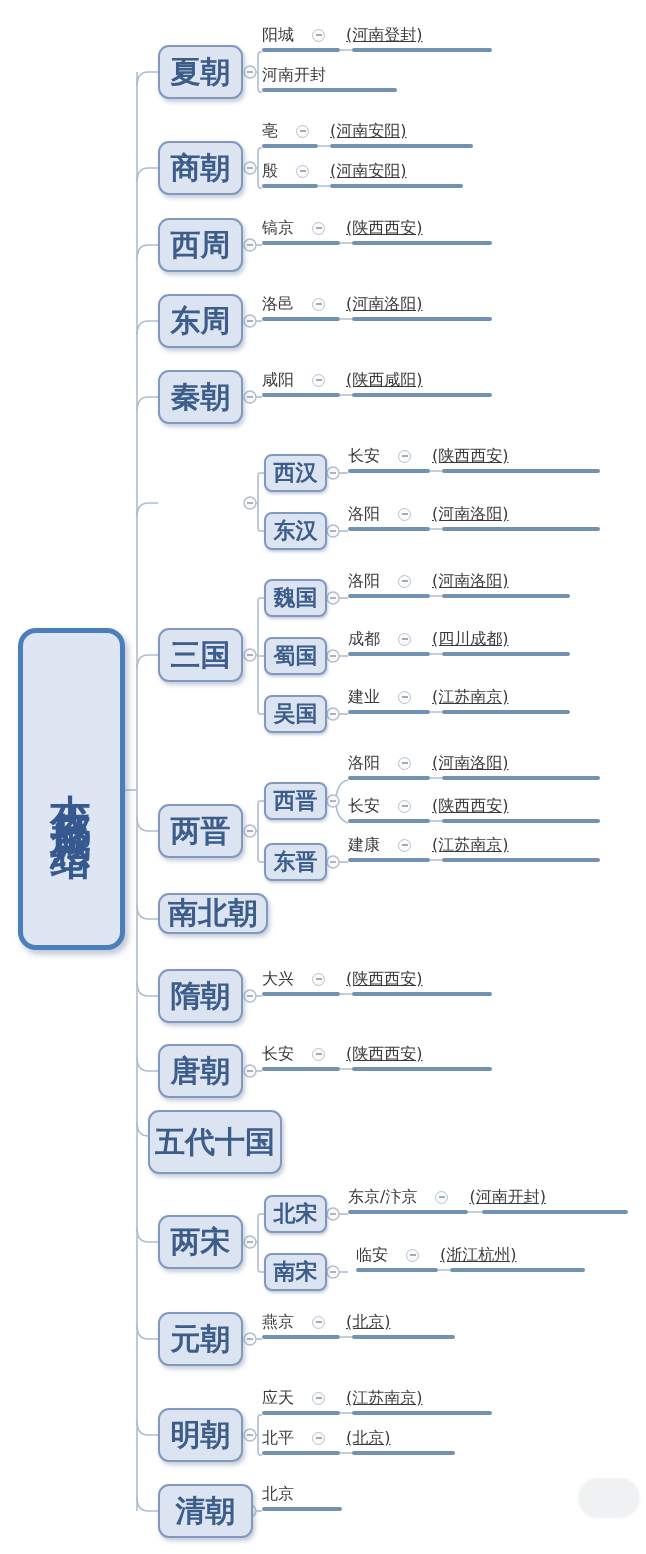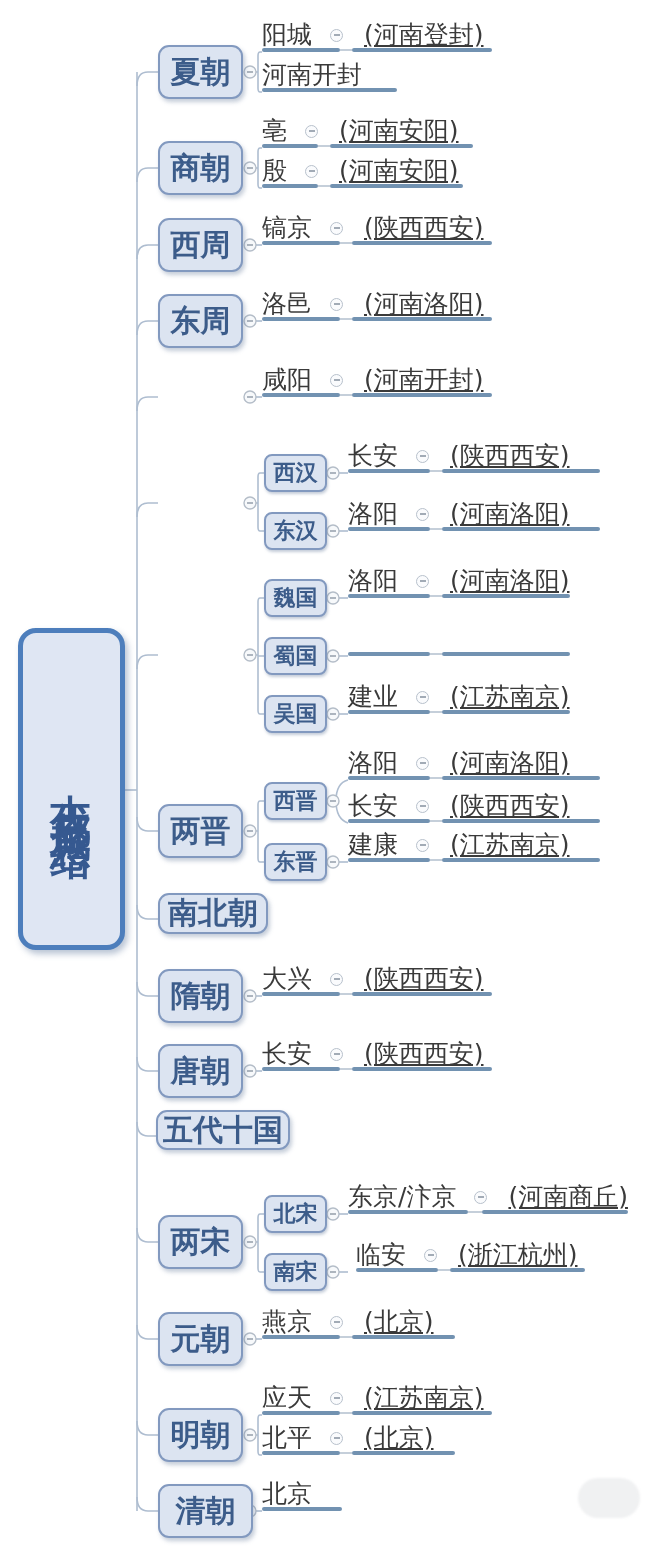--- a/index.html
+++ b/index.html
@@ -30,21 +30,21 @@
   }
   .sub {
     position:absolute; box-sizing:border-box; left:264px; width:63px; height:38px;
     background:#dce4f1; border:2px solid #8299bf; border-radius:8px;
     box-shadow:1px 2px 3px rgba(110,130,160,.4);
     display:flex; align-items:center; justify-content:center;
     font-size:22px; font-weight:bold; color:#3c5c8a; white-space:nowrap;
   }
   .leaf { position:absolute; height:30px; white-space:nowrap; }
   .lt { display:flex; align-items:center; height:26px; }
-  .cap, .loc { font-size:25px; color:#3a3a3a; line-height:26px; }
+  .cap, .loc { font-size:16px; color:#3a3a3a; line-height:26px; }
   .loc { margin-left:21px;text-decoration:underline; }
   .dot {
     margin-left:18px; width:13px; height:13px; box-sizing:border-box;
     border:1.5px solid #b8c1cc; border-radius:50%; background:#fafbfd;
     position:relative; flex:0 0 auto;
   }
   .dot::after {
     content:""; position:absolute; left:2.5px; right:2.5px; top:50%;
     height:1.5px; margin-top:-1px; background:#a2abb6;
   }
@@ -201,25 +201,27 @@
         <line class="togdash" x1="330" y1="1272" x2="336" y2="1272"></line>
       </g>
   </svg>
 
   <div class="rootnode">古代都城总结</div>
 
   <div class="dyn" style="left:158px;top:45px;width:85px">夏朝</div>
   <div class="dyn" style="left:158px;top:141px;width:85px">商朝</div>
   <div class="dyn" style="left:158px;top:218px;width:85px">西周</div>
   <div class="dyn" style="left:158px;top:294px;width:85px">东周</div>
+  <div class="dyn" style="left:158px;top:370px;width:85px">秦朝</div>
+  <div class="dyn" style="left:158px;top:628px;width:85px">三国</div>
   <div class="dyn" style="left:158px;top:804px;width:85px">两晋</div>
   <div class="dyn" style="left:158px;top:893px;width:110px;height:41px">南北朝</div>
   <div class="dyn" style="left:158px;top:969px;width:85px">隋朝</div>
   <div class="dyn" style="left:158px;top:1044px;width:85px">唐朝</div>
-  <div class="dyn" style="left:156px;top:1110px;width:134px;height:40px">五代十国</div>
+  <div class="dyn" style="left:148px;top:1110px;width:134px;height:64px">五代十国</div>
   <div class="dyn" style="left:158px;top:1215px;width:85px">两宋</div>
   <div class="dyn" style="left:158px;top:1312px;width:85px">元朝</div>
   <div class="dyn" style="left:158px;top:1408px;width:85px">明朝</div>
   <div class="dyn" style="left:158px;top:1484px;width:95px">清朝</div>
 
   <div class="sub" style="top:454px">西汉</div>
   <div class="sub" style="top:512px">东汉</div>
   <div class="sub" style="top:579px">魏国</div>
   <div class="sub" style="top:637px">蜀国</div>
   <div class="sub" style="top:695px">吴国</div>
@@ -281,163 +283,168 @@
         <span class="loc">(河南洛阳)</span>
       </div>
     <i class="seg" style="left:0;width:78px"></i>
       <i class="conn" style="left:78px;width:12px"></i>
       <i class="seg" style="left:90px;width:140px"></i>
   </div>
   <div class="leaf" style="left:262px;top:367px">
     <div class="lt">
         <span class="cap">咸阳</span>
         <span class="dot"></span>
+        <span class="loc">(陕西咸阳)</span>
+      </div>
+    <i class="seg" style="left:0;width:78px"></i>
+      <i class="conn" style="left:78px;width:12px"></i>
+      <i class="seg" style="left:90px;width:140px"></i>
+  </div>
+  <div class="leaf" style="left:262px;top:966px">
+    <div class="lt">
+        <span class="cap">大兴</span>
+        <span class="dot"></span>
+        <span class="loc">(陕西西安)</span>
+      </div>
+    <i class="seg" style="left:0;width:78px"></i>
+      <i class="conn" style="left:78px;width:12px"></i>
+      <i class="seg" style="left:90px;width:140px"></i>
+  </div>
+  <div class="leaf" style="left:262px;top:1041px">
+    <div class="lt">
+        <span class="cap">长安</span>
+        <span class="dot"></span>
+        <span class="loc">(陕西西安)</span>
+      </div>
+    <i class="seg" style="left:0;width:78px"></i>
+      <i class="conn" style="left:78px;width:12px"></i>
+      <i class="seg" style="left:90px;width:140px"></i>
+  </div>
+  <div class="leaf" style="left:262px;top:1309px">
+    <div class="lt">
+        <span class="cap">燕京</span>
+        <span class="dot"></span>
+        <span class="loc">(北京)</span>
+      </div>
+    <i class="seg" style="left:0;width:78px"></i>
+      <i class="conn" style="left:78px;width:12px"></i>
+      <i class="seg" style="left:90px;width:103px"></i>
+  </div>
+  <div class="leaf" style="left:262px;top:1385px">
+    <div class="lt">
+        <span class="cap">应天</span>
+        <span class="dot"></span>
+        <span class="loc">(江苏南京)</span>
+      </div>
+    <i class="seg" style="left:0;width:78px"></i>
+      <i class="conn" style="left:78px;width:12px"></i>
+      <i class="seg" style="left:90px;width:140px"></i>
+  </div>
+  <div class="leaf" style="left:262px;top:1425px">
+    <div class="lt">
+        <span class="cap">北平</span>
+        <span class="dot"></span>
+        <span class="loc">(北京)</span>
+      </div>
+    <i class="seg" style="left:0;width:78px"></i>
+      <i class="conn" style="left:78px;width:12px"></i>
+      <i class="seg" style="left:90px;width:103px"></i>
+  </div>
+  <div class="leaf" style="left:262px;top:1481px">
+    <div class="lt">
+        <span class="cap">北京</span>
+      </div>
+    <i class="seg" style="left:0;width:80px"></i>
+  </div>
+
+  <div class="leaf" style="left:348px;top:443px">
+    <div class="lt">
+        <span class="cap">长安</span>
+        <span class="dot"></span>
+        <span class="loc">(陕西西安)</span>
+      </div>
+    <i class="seg" style="left:0;width:82px"></i>
+      <i class="conn" style="left:82px;width:12px"></i>
+      <i class="seg" style="left:94px;width:158px"></i>
+  </div>
+  <div class="leaf" style="left:348px;top:501px">
+    <div class="lt">
+        <span class="cap">洛阳</span>
+        <span class="dot"></span>
+        <span class="loc">(河南洛阳)</span>
+      </div>
+    <i class="seg" style="left:0;width:82px"></i>
+      <i class="conn" style="left:82px;width:12px"></i>
+      <i class="seg" style="left:94px;width:158px"></i>
+  </div>
+  <div class="leaf" style="left:348px;top:568px">
+    <div class="lt">
+        <span class="cap">洛阳</span>
+        <span class="dot"></span>
+        <span class="loc">(河南洛阳)</span>
+      </div>
+    <i class="seg" style="left:0;width:82px"></i>
+      <i class="conn" style="left:82px;width:12px"></i>
+      <i class="seg" style="left:94px;width:128px"></i>
+  </div>
+  <div class="leaf" style="left:348px;top:626px">
+    <div class="lt">
+        <span class="cap">成都</span>
+        <span class="dot"></span>
+        <span class="loc">(四川成都)</span>
+      </div>
+    <i class="seg" style="left:0;width:82px"></i>
+      <i class="conn" style="left:82px;width:12px"></i>
+      <i class="seg" style="left:94px;width:128px"></i>
+  </div>
+  <div class="leaf" style="left:348px;top:684px">
+    <div class="lt">
+        <span class="cap">建业</span>
+        <span class="dot"></span>
+        <span class="loc">(江苏南京)</span>
+      </div>
+    <i class="seg" style="left:0;width:82px"></i>
+      <i class="conn" style="left:82px;width:12px"></i>
+      <i class="seg" style="left:94px;width:128px"></i>
+  </div>
+  <div class="leaf" style="left:348px;top:750px">
+    <div class="lt">
+        <span class="cap">洛阳</span>
+        <span class="dot"></span>
+        <span class="loc">(河南洛阳)</span>
+      </div>
+    <i class="seg" style="left:0;width:82px"></i>
+      <i class="conn" style="left:82px;width:12px"></i>
+      <i class="seg" style="left:94px;width:158px"></i>
+  </div>
+  <div class="leaf" style="left:348px;top:793px">
+    <div class="lt">
+        <span class="cap">长安</span>
+        <span class="dot"></span>
+        <span class="loc">(陕西西安)</span>
+      </div>
+    <i class="seg" style="left:0;width:82px"></i>
+      <i class="conn" style="left:82px;width:12px"></i>
+      <i class="seg" style="left:94px;width:158px"></i>
+  </div>
+  <div class="leaf" style="left:348px;top:832px">
+    <div class="lt">
+        <span class="cap">建康</span>
+        <span class="dot"></span>
+        <span class="loc">(江苏南京)</span>
+      </div>
+    <i class="seg" style="left:0;width:82px"></i>
+      <i class="conn" style="left:82px;width:12px"></i>
+      <i class="seg" style="left:94px;width:158px"></i>
+  </div>
+  <div class="leaf" style="left:348px;top:1184px">
+    <div class="lt">
+        <span class="cap">东京/汴京</span>
+        <span class="dot"></span>
         <span class="loc">(河南开封)</span>
-      </div>
-    <i class="seg" style="left:0;width:78px"></i>
-      <i class="conn" style="left:78px;width:12px"></i>
-      <i class="seg" style="left:90px;width:140px"></i>
-  </div>
-  <div class="leaf" style="left:262px;top:966px">
-    <div class="lt">
-        <span class="cap">大兴</span>
-        <span class="dot"></span>
-        <span class="loc">(陕西西安)</span>
-      </div>
-    <i class="seg" style="left:0;width:78px"></i>
-      <i class="conn" style="left:78px;width:12px"></i>
-      <i class="seg" style="left:90px;width:140px"></i>
-  </div>
-  <div class="leaf" style="left:262px;top:1041px">
-    <div class="lt">
-        <span class="cap">长安</span>
-        <span class="dot"></span>
-        <span class="loc">(陕西西安)</span>
-      </div>
-    <i class="seg" style="left:0;width:78px"></i>
-      <i class="conn" style="left:78px;width:12px"></i>
-      <i class="seg" style="left:90px;width:140px"></i>
-  </div>
-  <div class="leaf" style="left:262px;top:1309px">
-    <div class="lt">
-        <span class="cap">燕京</span>
-        <span class="dot"></span>
-        <span class="loc">(北京)</span>
-      </div>
-    <i class="seg" style="left:0;width:78px"></i>
-      <i class="conn" style="left:78px;width:12px"></i>
-      <i class="seg" style="left:90px;width:103px"></i>
-  </div>
-  <div class="leaf" style="left:262px;top:1385px">
-    <div class="lt">
-        <span class="cap">应天</span>
-        <span class="dot"></span>
-        <span class="loc">(江苏南京)</span>
-      </div>
-    <i class="seg" style="left:0;width:78px"></i>
-      <i class="conn" style="left:78px;width:12px"></i>
-      <i class="seg" style="left:90px;width:140px"></i>
-  </div>
-  <div class="leaf" style="left:262px;top:1425px">
-    <div class="lt">
-        <span class="cap">北平</span>
-        <span class="dot"></span>
-        <span class="loc">(北京)</span>
-      </div>
-    <i class="seg" style="left:0;width:78px"></i>
-      <i class="conn" style="left:78px;width:12px"></i>
-      <i class="seg" style="left:90px;width:103px"></i>
-  </div>
-  <div class="leaf" style="left:262px;top:1481px">
-    <div class="lt">
-        <span class="cap">北京</span>
-      </div>
-    <i class="seg" style="left:0;width:80px"></i>
-  </div>
-
-  <div class="leaf" style="left:348px;top:443px">
-    <div class="lt">
-        <span class="cap">长安</span>
-        <span class="dot"></span>
-        <span class="loc">(陕西西安)</span>
-      </div>
-    <i class="seg" style="left:0;width:82px"></i>
-      <i class="conn" style="left:82px;width:12px"></i>
-      <i class="seg" style="left:94px;width:158px"></i>
-  </div>
-  <div class="leaf" style="left:348px;top:501px">
-    <div class="lt">
-        <span class="cap">洛阳</span>
-        <span class="dot"></span>
-        <span class="loc">(河南洛阳)</span>
-      </div>
-    <i class="seg" style="left:0;width:82px"></i>
-      <i class="conn" style="left:82px;width:12px"></i>
-      <i class="seg" style="left:94px;width:158px"></i>
-  </div>
-  <div class="leaf" style="left:348px;top:568px">
-    <div class="lt">
-        <span class="cap">洛阳</span>
-        <span class="dot"></span>
-        <span class="loc">(河南洛阳)</span>
-      </div>
-    <i class="seg" style="left:0;width:82px"></i>
-      <i class="conn" style="left:82px;width:12px"></i>
-      <i class="seg" style="left:94px;width:128px"></i>
-  </div>
-  <div class="leaf" style="left:348px;top:626px">
-    <i class="seg" style="left:0;width:82px"></i>
-      <i class="conn" style="left:82px;width:12px"></i>
-      <i class="seg" style="left:94px;width:128px"></i>
-  </div>
-  <div class="leaf" style="left:348px;top:684px">
-    <div class="lt">
-        <span class="cap">建业</span>
-        <span class="dot"></span>
-        <span class="loc">(江苏南京)</span>
-      </div>
-    <i class="seg" style="left:0;width:82px"></i>
-      <i class="conn" style="left:82px;width:12px"></i>
-      <i class="seg" style="left:94px;width:128px"></i>
-  </div>
-  <div class="leaf" style="left:348px;top:750px">
-    <div class="lt">
-        <span class="cap">洛阳</span>
-        <span class="dot"></span>
-        <span class="loc">(河南洛阳)</span>
-      </div>
-    <i class="seg" style="left:0;width:82px"></i>
-      <i class="conn" style="left:82px;width:12px"></i>
-      <i class="seg" style="left:94px;width:158px"></i>
-  </div>
-  <div class="leaf" style="left:348px;top:793px">
-    <div class="lt">
-        <span class="cap">长安</span>
-        <span class="dot"></span>
-        <span class="loc">(陕西西安)</span>
-      </div>
-    <i class="seg" style="left:0;width:82px"></i>
-      <i class="conn" style="left:82px;width:12px"></i>
-      <i class="seg" style="left:94px;width:158px"></i>
-  </div>
-  <div class="leaf" style="left:348px;top:832px">
-    <div class="lt">
-        <span class="cap">建康</span>
-        <span class="dot"></span>
-        <span class="loc">(江苏南京)</span>
-      </div>
-    <i class="seg" style="left:0;width:82px"></i>
-      <i class="conn" style="left:82px;width:12px"></i>
-      <i class="seg" style="left:94px;width:158px"></i>
-  </div>
-  <div class="leaf" style="left:348px;top:1184px">
-    <div class="lt">
-        <span class="cap">东京/汴京</span>
-        <span class="dot"></span>
-        <span class="loc">(河南商丘)</span>
       </div>
     <i class="seg" style="left:0;width:120px"></i>
       <i class="conn" style="left:120px;width:14px"></i>
       <i class="seg" style="left:134px;width:146px"></i>
   </div>
   <div class="leaf" style="left:356px;top:1242px">
     <div class="lt">
         <span class="cap">临安</span>
         <span class="dot"></span>
         <span class="loc">(浙江杭州)</span>

